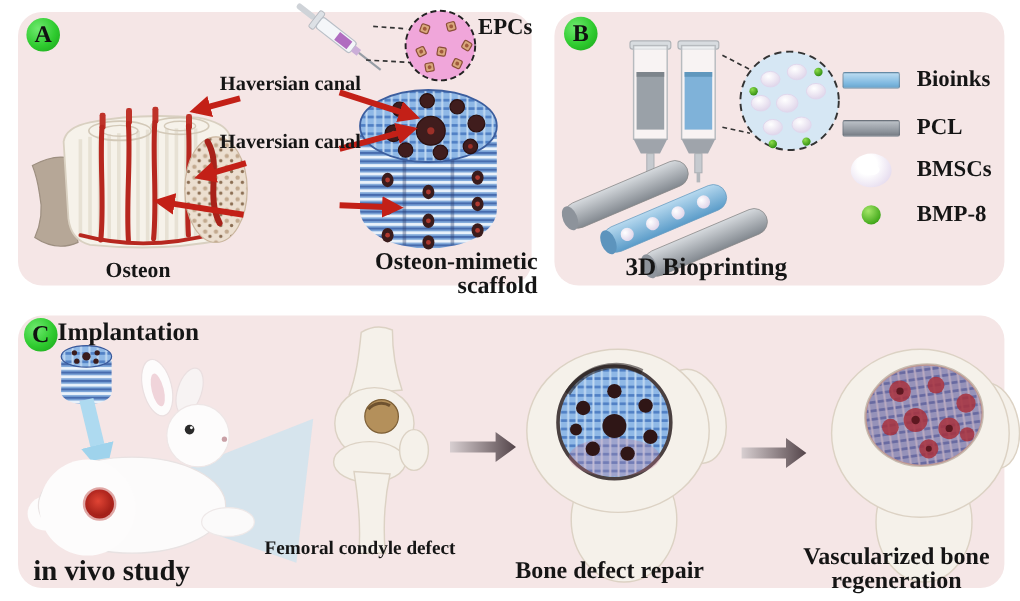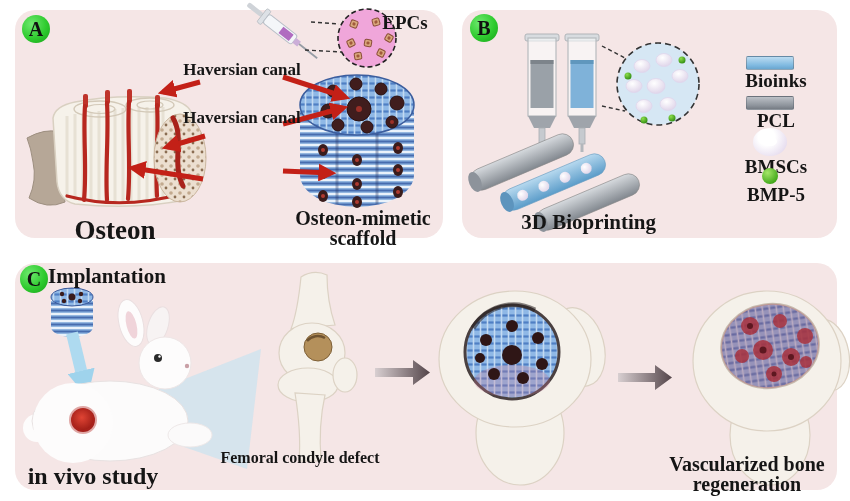--- a/index.html
+++ b/index.html
@@ -16,21 +16,21 @@
          font-weight:bold;font-size:20px;color:#111;}
   .ann{position:absolute;width:124px;text-align:center;font-weight:bold;font-size:17px;line-height:1.12;color:#151515;}
   .cap{position:absolute;text-align:center;font-weight:bold;color:#151515;}
   .red-arrows line{stroke:var(--arrow_red,#c32017);}
   #ra path{fill:var(--arrow_red,#c32017);}
   .epc-fill{fill:var(--epc_pink,#f0a6da);}
   .dash{stroke:#333;stroke-width:1.4;fill:none;stroke-dasharray:4,3;}
   .beam{fill:var(--beam_blue,#bfe2f2);opacity:.58;}
   .bone{fill:var(--bone_white,#f5f1ea);stroke:#dcd2c4;stroke-width:1.2;}
   .defect{fill:var(--defect_tan,#b4905b);stroke:#7d5f36;stroke-width:1;}
-  .legend-row{position:absolute;left:238px;display:flex;align-items:center;width:140px;flex-direction:column;}
+  .legend-row{position:absolute;left:238px;display:flex;align-items:center;width:140px;}
   .legend-icon-box{width:52px;display:flex;justify-content:center;align-items:center;}
   .legend-label{font-weight:bold;font-size:19px;color:#151515;margin-left:12px;}
   .bar{width:46px;height:12px;border-radius:2px;border:1px solid rgba(90,100,110,.45);}
   .bar-bioink{background:linear-gradient(#bcdcf1,var(--bioink_blue,#7fb9e0) 70%,#6aa6cf);}
   .bar-pcl{background:linear-gradient(#bcc1c7,var(--pcl_gray,#8e949c) 70%,#767c84);}
   .blob-bmsc{position:relative;width:34px;height:28px;border-radius:50%;
              background:radial-gradient(circle at 40% 32%, #ffffff 30%, var(--bmsc_white,#e8dff0) 75%, #d6c8e0);}
   .blob-bmsc::after{content:"";position:absolute;left:11px;top:9px;width:13px;height:9px;border-radius:50%;background:#fff;}
   .dot-bmp4{width:16px;height:16px;border-radius:50%;
             background:radial-gradient(circle at 35% 30%, #a4e668, var(--bmp4_green,#46ab1e) 70%, #2c7a10);}
@@ -227,23 +227,23 @@
         <line x1="190" y1="126" x2="152" y2="137" marker-end="url(#ra)"></line>
         <line x1="268" y1="114" x2="328" y2="98" marker-end="url(#ra)"></line>
         <line x1="188" y1="169" x2="118" y2="158" marker-end="url(#ra)"></line>
         <line x1="268" y1="161" x2="316" y2="163" marker-end="url(#ra)"></line>
       </g>
     </svg>
 
     <div class="badge" style="left:7px;top:5px;">A</div>
     <div class="ann" style="left:165px;top:50px;">Haversian canal</div>
     <div class="ann" style="left:165px;top:98px;">Haversian canal</div>
-    <div class="cap" style="left:40px;top:205px;width:120px;font-size:27px;">Osteon</div>
-    <div class="cap" style="left:263px;top:198px;width:170px;font-size:20px;line-height:1.0;">Osteon-mimetic scaffold</div>
-    <div class="cap" style="left:364px;top:2px;width:52px;font-size:19px;">EPCs</div>
+    <div class="cap" style="left:40px;top:205px;width:120px;font-size:18px;">Osteon</div>
+    <div class="cap" style="left:263px;top:198px;width:170px;font-size:20px;line-height:1.0;text-align:right;">Osteon-mimetic scaffold</div>
+    <div class="cap" style="left:380px;top:2px;width:52px;font-size:19px;">EPCs</div>
   </section>
 
   <section class="panel" id="panel-b">
     <svg class="art" width="375" height="228" viewBox="0 0 375 228">
 
       <g transform="translate(66,24)">
         <rect x="-3" y="0" width="34" height="7" rx="2" fill="#d8dce0" stroke="#b0b4b8"></rect>
         <rect x="0" y="4" width="28" height="78" fill="rgba(250,251,252,.6)" stroke="#b7bbbf" stroke-width="1.2"></rect>
         <rect x="2.5" y="26" width="23" height="48" fill="#9aa1a8"></rect>
         <rect x="2.5" y="26" width="23" height="4" fill="#7d848b"></rect>
@@ -318,21 +318,21 @@
     <div class="legend-row" style="top:86px;">
       <span class="legend-icon-box">
           <span class="bar bar-pcl"></span>
         </span>
       <span class="legend-label">PCL</span>
     </div>
     <div class="legend-row" style="top:158px;">
       <span class="legend-icon-box">
           <span class="dot-bmp4"></span>
         </span>
-      <span class="legend-label">BMP-5</span>
+      <span class="legend-label">BMP-8</span>
     </div>
 
     <div class="cap" style="left:14px;top:200px;width:180px;font-size:21px;text-align:right;">3D Bioprinting</div>
   </section>
 
   <section class="panel" id="panel-c">
     <svg class="art" width="822" height="227" viewBox="0 0 822 227">
 
       <g>
         <rect x="36" y="34" width="42" height="30" fill="url(#bluegrid2)"></rect>
@@ -430,16 +430,17 @@
             <circle cx="776" cy="94" r="3"></circle>
             <circle cx="759" cy="111" r="2.5"></circle>
         </g>
       </g>
     </svg>
 
     <div class="badge" style="left:5px;top:2px;">C</div>
     <div class="cap" style="left:33px;top:1px;width:160px;font-size:21px;text-align:left;">Implantation</div>
     <div class="cap" style="left:5px;top:200px;width:146px;font-size:24px;">in vivo study</div>
     <div class="cap" style="left:163px;top:186px;width:244px;font-size:16px;">Femoral condyle defect</div>
+    <div class="cap" style="left:390px;top:202px;width:206px;font-size:20px;">Bone defect repair</div>
     <div class="cap" style="left:627px;top:191px;width:210px;font-size:20px;line-height:1.0;">Vascularized bone regeneration</div>
   </section>
 
 </div>
 
 </body></html>

